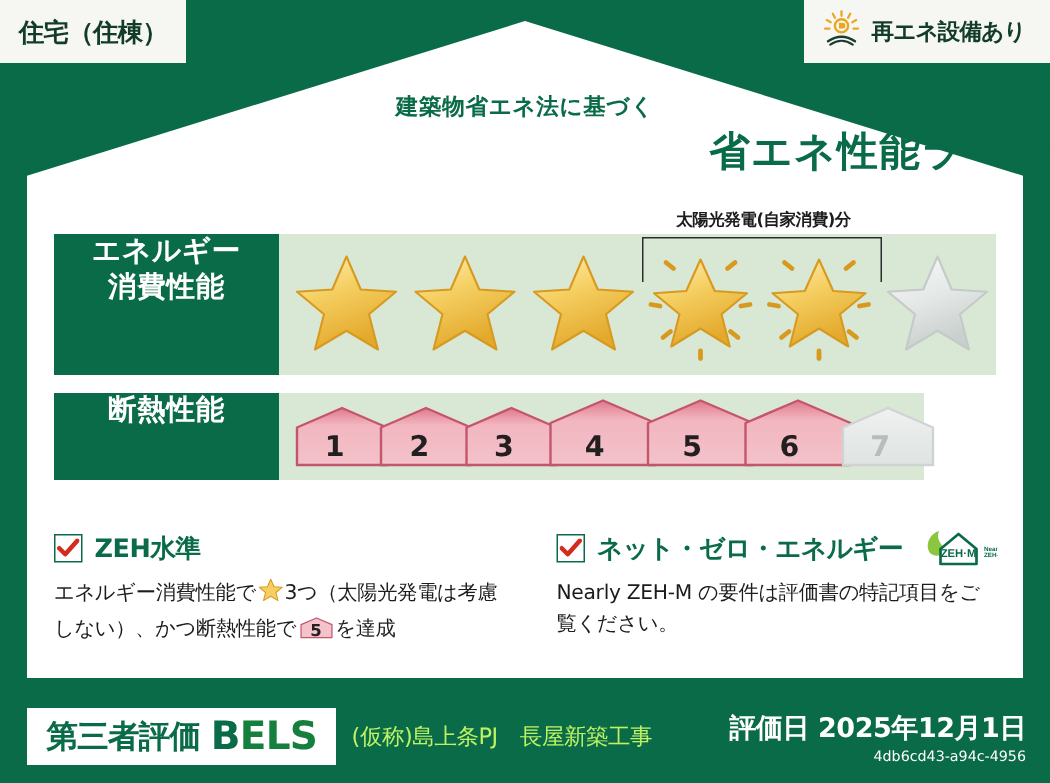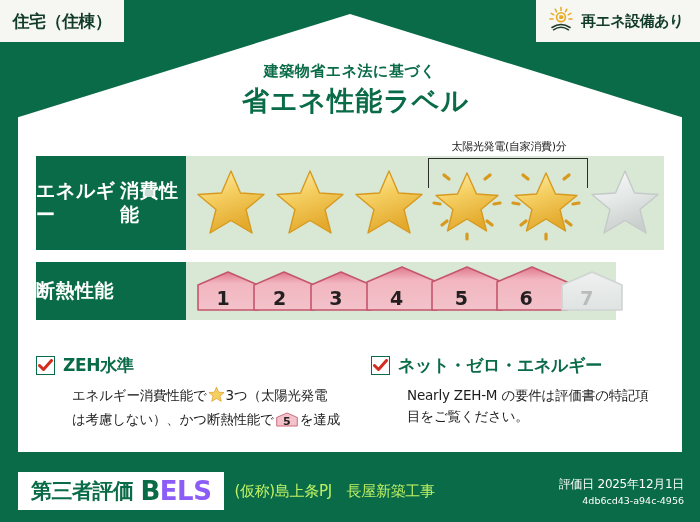--- a/index.html
+++ b/index.html
@@ -56,36 +56,36 @@
 
   
   .title-sub {
     position: absolute; top: 62px; left: 0; width: 700px;
     text-align: center;
     font-size: 15px; font-weight: bold; color: #0a6b48;
     letter-spacing: 0.5px;
   }
   .title-main {
     position: absolute; top: 83px; left: 0; width: 700px;
-    text-align: center;
+    text-align: right;
     font-size: 27px; font-weight: bold; color: #0a6b48;
     letter-spacing: 1px;
     padding-left: 11px;
   }
 
   
   .row { position: absolute; display: flex; }
   .row-energy { left: 36px; top: 156px; width: 628px; height: 94px; }
   .row-insul  { left: 36px; top: 262px; width: 580px; height: 58px; }
 
   .row-label {
     width: 150px;
     background: #0a6b48;
     color: #ffffff;
-    display: flex; flex-direction: row;
+    display: flex; flex-direction: column;
     align-items: center; justify-content: flex-start;
     font-size: 19px; font-weight: bold; line-height: 1.25;
     letter-spacing: 0.5px;
     flex: 0 0 150px;
   }
   .row-body {
     flex: 1;
     background: #d9e7d5;
     position: relative;
   }
@@ -109,21 +109,21 @@
     left: 242px; top: 2px;
     width: 160px; height: 30px;
     border: 1px solid #2c2c2c;
     border-bottom: none;
   }
   .solar-caption {
     position: absolute;
     left: 218px; top: -17px;
     width: 210px;
     text-align: center;
-    font-size: 11px; font-weight: normal; color: #1c1c1c;
+    font-size: 11px; font-weight: bold; color: #1c1c1c;
     letter-spacing: -0.3px;
     white-space: nowrap;
   }
 
   
   .houses {
     position: absolute; left: 0; top: 0;
     width: 100%; height: 100%;
     display: flex; align-items: center;
     padding-left: 10px;
@@ -164,21 +164,20 @@
   }
   .check-title {
     font-size: 17px; font-weight: bold; color: #0a6b48;
     letter-spacing: -0.3px; white-space: nowrap;
   }
   .check-body {
     margin-top: 7px;
     font-size: 13.5px; color: #1c1c1c;
     line-height: 1.55;
     letter-spacing: -0.2px;
-    margin-left: 36px;
   }
   .inline-star { display: inline-block; vertical-align: -3px; margin: 0 1px; }
   .inline-house {
     display: inline-block; vertical-align: -4px;
     margin: 0 2px; position: relative;
     width: 22px; height: 17px;
   }
   .inline-house .n {
     position: absolute; left: 0; top: 2px; width: 100%;
     text-align: center; font-size: 11px; font-weight: bold; color: #231f20;
@@ -203,31 +202,31 @@
     padding: 0 13px;
     display: flex; align-items: center;
   }
   .bels-ja {
     font-size: 21px; font-weight: bold; color: #0a6b48; letter-spacing: -0.5px;
   }
   .bels-en {
     font-size: 26px; font-weight: bold; margin-left: 7px; letter-spacing: -0.5px;
   }
   .bels-en .b1 { color: #0a6b48; }
-  .bels-en .b2 { color: #8b5cf6; }
+  .bels-en .b2 { color: #15803d; }
   .project-name {
     margin-left: 10px;
     color: #bef264; font-size: 15px; letter-spacing: -0.3px;
     white-space: nowrap;
   }
   .eval-block {
     margin-left: auto; margin-right: 16px;
     text-align: right; color: #ffffff;
   }
-  .eval-date { font-size: 12px; font-weight: normal; letter-spacing: -0.3px; }
+  .eval-date { font-size: 18px; font-weight: bold; letter-spacing: -0.3px; }
   .eval-id { font-size: 9.5px; margin-top: 2px; letter-spacing: 0px; }
 </style>
 </head>
 <body>
 
 <div id="label-root">
 
   <div class="house-roof"></div>
   <div class="house-body"></div>
 
@@ -435,20 +434,29 @@
     </div>
 
     <div class="check-col right">
       <div class="check-head">
         <span class="checkbox">
           <svg width="15" height="13" viewBox="0 0 15 13">
             <path d="M1.5 6.5 L5.5 10.5 L13.5 1.5" fill="none" stroke="#d42b1f" stroke-width="3" stroke-linecap="round" stroke-linejoin="round"></path>
           </svg>
         </span>
         <span class="check-title">ネット・ゼロ・エネルギー</span>
+        <span class="zehm-logo">
+          <svg width="50" height="30" viewBox="0 0 50 30">
+            <path d="M4 17 C2 11 6 5.5 11 4 C9 9 12 12 13.5 14.5 C15 17.5 12 21 9 20.5 C6.5 20 4.8 19 4 17 Z" fill="#8cc63f"></path>
+            <path d="M12 16 L24 6 L36 16 L36 26 L12 26 Z" fill="#ffffff" stroke="#0a6b48" stroke-width="1.8" stroke-linejoin="round"></path>
+            <text x="24" y="21" font-family="'Liberation Sans',sans-serif" font-size="7.5" font-weight="bold" fill="#0a6b48" text-anchor="middle">ZEH·M</text>
+            <text x="41" y="17" font-family="'Liberation Sans',sans-serif" font-size="4.2" font-weight="bold" fill="#0a6b48">Nearly</text>
+            <text x="41" y="21.5" font-family="'Liberation Sans',sans-serif" font-size="4.2" font-weight="bold" fill="#0a6b48">ZEH-M</text>
+          </svg>
+        </span>
       </div>
       <div class="check-body">Nearly ZEH-M の要件は評価書の特記項目をご覧ください。</div>
     </div>
   </div>
 
   <div class="bottom-bar">
     <div class="bels-plate">
       <span class="bels-ja">第三者評価</span>
       <span class="bels-en"><span class="b1">B</span><span class="b2">ELS</span></span>
     </div>

